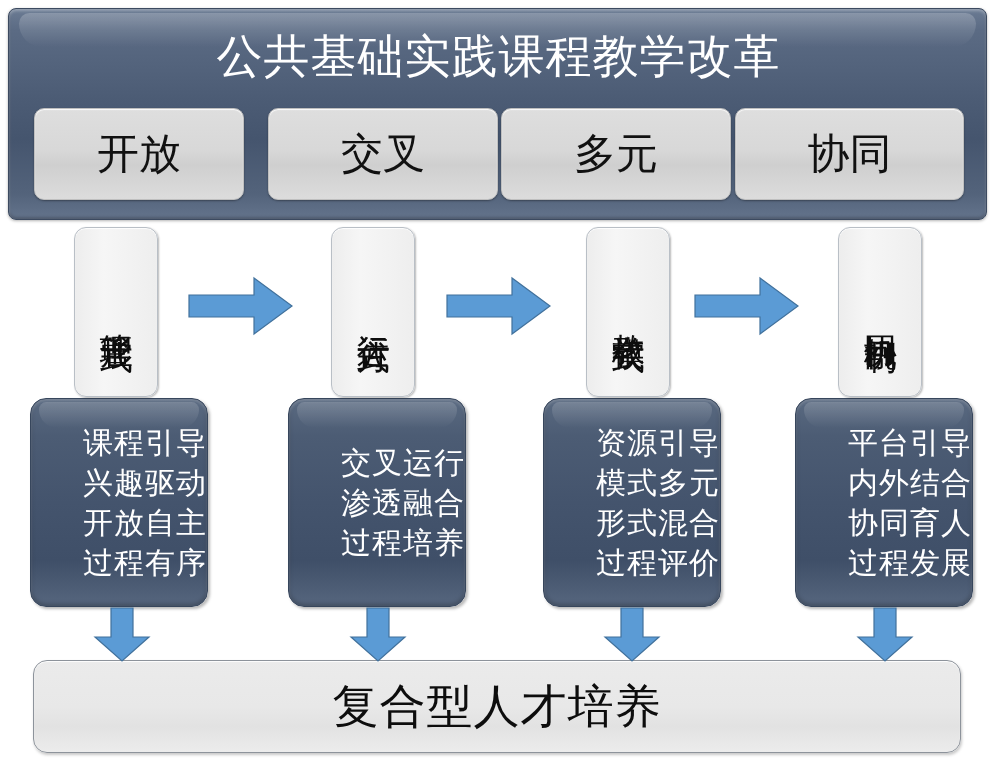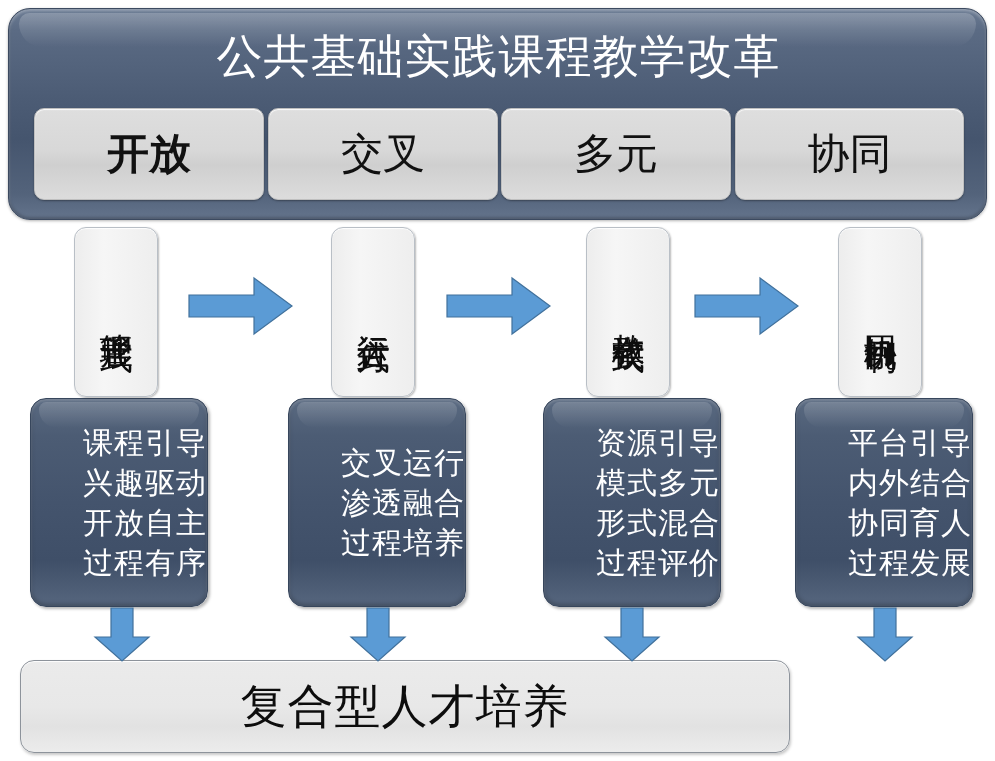--- a/index.html
+++ b/index.html
@@ -20,21 +20,21 @@
     background: #ffffff;
   }
 
   
   .header-panel {
     position: absolute;
     left: 8px;
     top: 8px;
     width: 979px;
     height: 212px;
-    border-radius: 22px;
+    border-radius: 8px;
     box-sizing: border-box;
     background: linear-gradient(to bottom,
         #6b7b93 0%,
         #5b6b84 10%,
         #4c5c75 42%,
         #45556e 62%,
         #53637b 88%,
         #64748c 100%);
     border: 1px solid #3c4a60;
     box-shadow: inset 0 2px 3px rgba(255,255,255,0.30),
@@ -153,23 +153,23 @@
     font-size: 30px;
     line-height: 40px;
     letter-spacing: 1px;
     font-family: "Liberation Serif", "DejaVu Serif", serif;
     white-space: nowrap;
   }
 
   
   .outcome {
     position: absolute;
-    left: 20px;
+    left: 33px;
     top: 660px;
-    width: 770px;
+    width: 928px;
     height: 93px;
     border-radius: 14px;
     box-sizing: border-box;
     background: linear-gradient(to bottom, #ebebeb 0%, #e8e8e8 50%, #e2e2e2 72%, #ececec 100%);
     border: 1px solid #8d939b;
     box-shadow: inset 0 1px 1px rgba(255,255,255,0.95),
                 1px 2px 3px rgba(0,0,0,0.22);
     display: flex;
     align-items: center;
     justify-content: center;
@@ -189,21 +189,21 @@
 </style>
 </head>
 <body>
 
 <div id="canvas">
 
   <div class="header-panel">
     <div class="header-gloss"></div>
     <div class="header-title">公共基础实践课程教学改革</div>
 
-    <div class="pillar" style="left:25px; width:230px;font-weight:bold;">
+    <div class="pillar" style="left:25px; width:210px;">
       <span>开放</span>
     </div>
     <div class="pillar" style="left:259px; width:230px;text-align:right;">
       <span>交叉</span>
     </div>
     <div class="pillar" style="left:492px; width:230px;">
       <span>多元</span>
     </div>
     <div class="pillar" style="left:726px; width:229px;">
       <span>协同</span>

